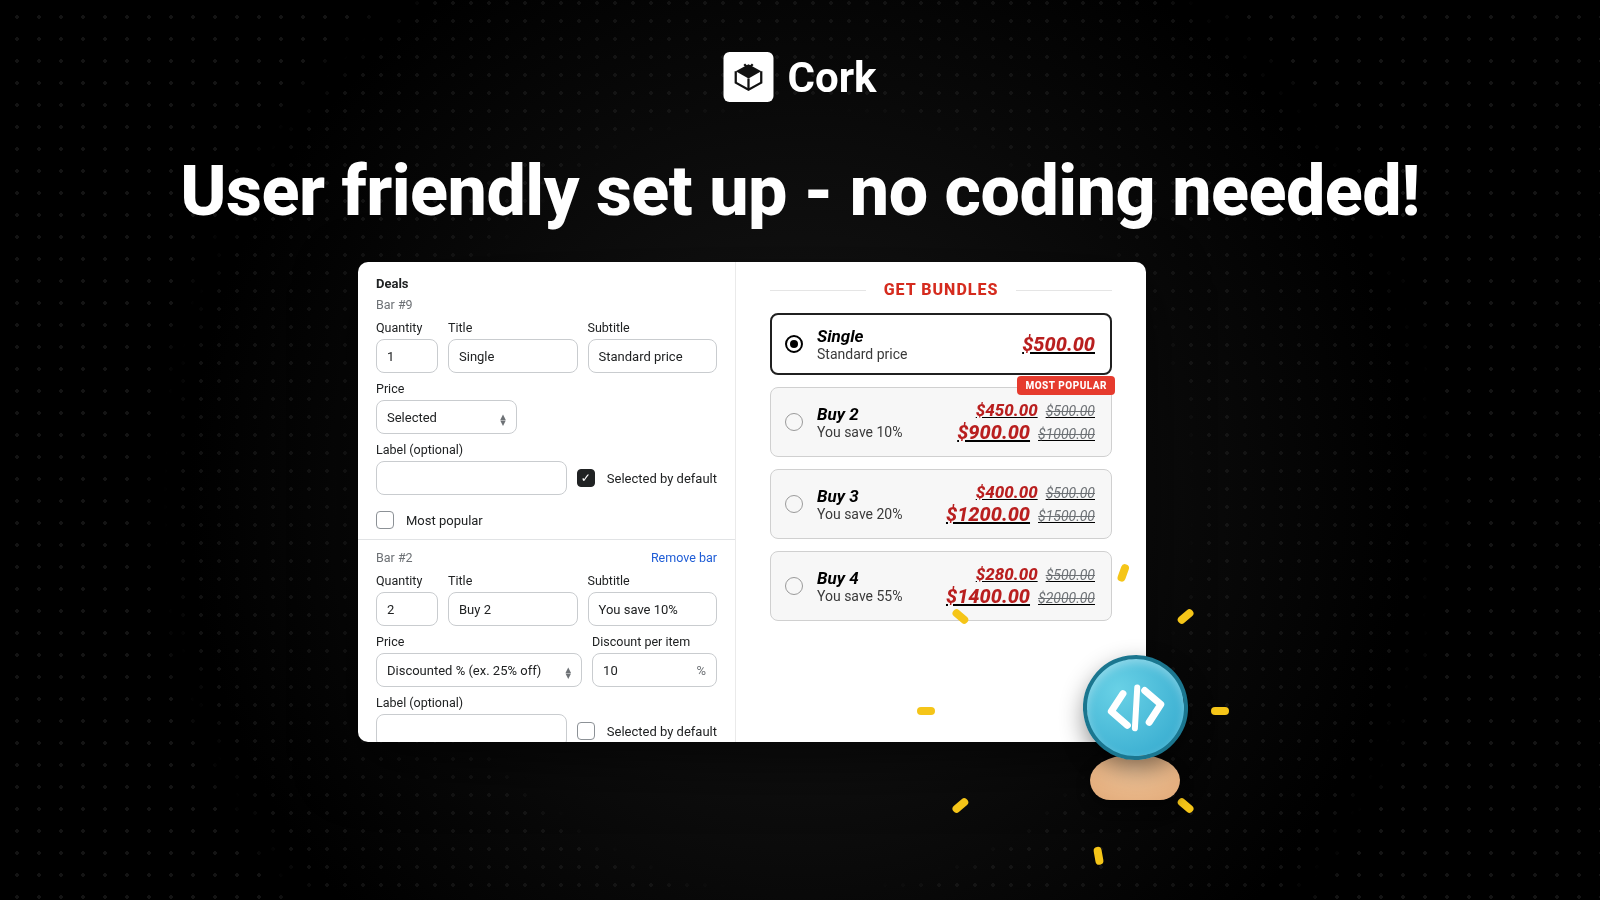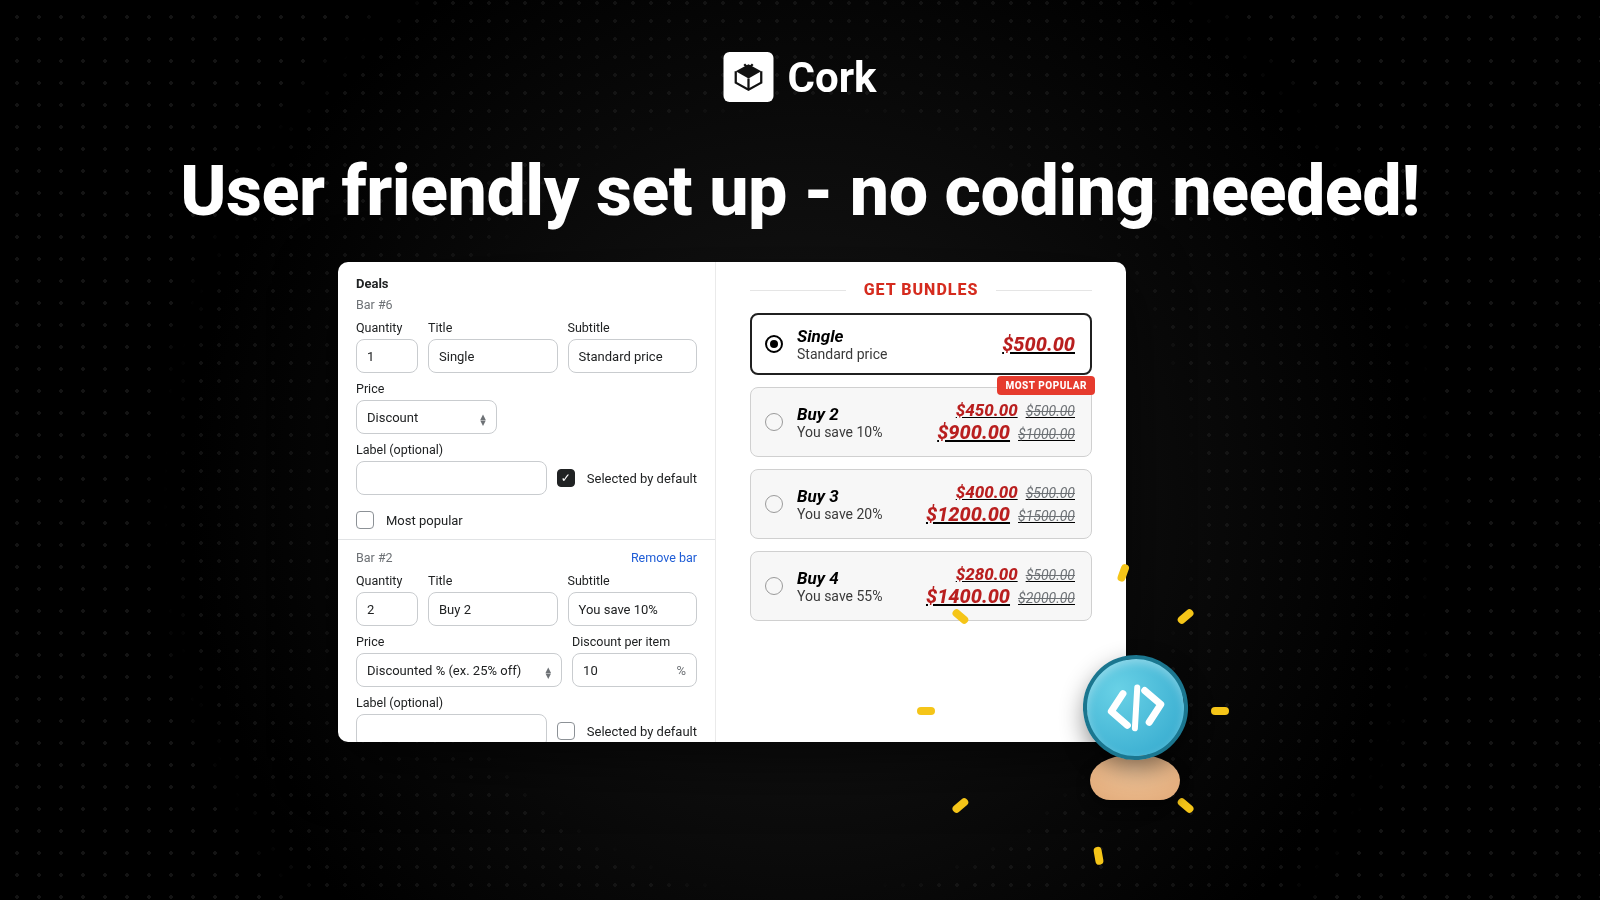--- a/index.html
+++ b/index.html
@@ -23,21 +23,21 @@
   width: 50px; height: 50px; background: #fff; border-radius: 6px;
   display:flex; align-items:center; justify-content:center;
 }
 .brand-name { color:#fff; font-size: 42px; font-weight: 700; }
 .headline {
   position: absolute; top: 150px; left: 50%; transform: translateX(-50%);
   color:#fff; font-size: 70px; font-weight: 800; white-space: nowrap;
   letter-spacing: -0.5px;
 }
 .card {
-  position: absolute; left: 338px; top: 262px; width: 788px; height: 480px;
+  position: absolute; left: 358px; top: 262px; width: 788px; height: 480px;
   background: #fff; border-radius: 10px; display:flex;
   box-shadow: 0 20px 60px rgba(0,0,0,.6);
   overflow: hidden;
 }
 .left-panel { width: 378px; height: 100%; overflow:hidden; border-right: 1px solid #eaeaea; padding: 14px 18px 0 18px; font-size: 13px; color:#202223;}
 .section-title { font-weight:700; font-size:13px; margin-bottom:6px; }
 .bar-header { display:flex; justify-content:space-between; align-items:center; font-size:12.5px; color:#6d7175; margin: 6px 0 8px; }
 .bar-header .remove { color:#1f5dd6; }
 .row { display:flex; gap:10px; margin-bottom:8px; }
 .col { display:flex; flex-direction:column; gap:4px; }
@@ -143,21 +143,21 @@
 
 <div class="headline">User friendly set up - no coding needed!</div>
 
 <div class="card">
 
   <div class="left-panel">
     <div class="section-title">Deals</div>
 
     <div>
       <div class="bar-header">
-        <span>Bar #6</span>
+        <span>Bar #9</span>
       </div>
       <div class="row">
         <div class="col" style="flex: 0 0 62px">
           <div class="lbl">Quantity</div>
           <div class="inp">
               <span>1</span>
             </div>
         </div>
         <div class="col" style="flex:1">
           <div class="lbl">Title</div>
@@ -169,21 +169,21 @@
           <div class="lbl">Subtitle</div>
           <div class="inp">
               <span>Standard price</span>
             </div>
         </div>
       </div>
       <div class="row">
         <div class="col" style="flex:1">
           <div class="lbl">Price</div>
           <div class="sel">
-            <span>Discount</span>
+            <span>Selected</span>
             <span class="chev">
                 <span class="up">▴</span>
                 <span class="down">▾</span>
               </span>
           </div>
         </div>
         <div style="flex:1.35"></div>
       </div>
       <div class="col" style="margin-bottom:8px;">
         <div class="lbl">Label (optional)</div>

